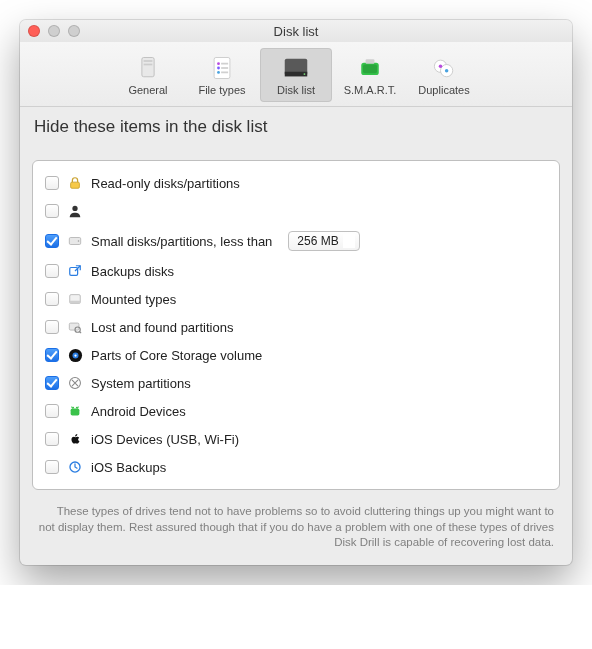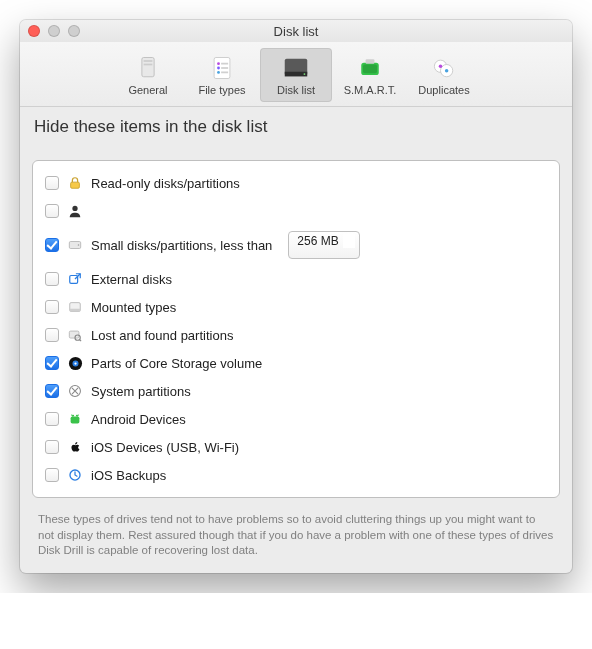--- a/index.html
+++ b/index.html
@@ -131,21 +131,21 @@
     width: 16px; height: 16px;
     display: flex; align-items: center; justify-content: center;
     flex: 0 0 auto;
   }
   .row-label {
     font-size: 13px;
     color: #222;
   }
   .select {
     margin-left: 8px;
-    height: 28px;
+    height: 20px;
     padding: 0 20px 0 8px;
     font-size: 12px;
     line-height: 19px;
     background: linear-gradient(#ffffff, #f3f3f3);
     border: 1px solid var(--select-border);
     border-radius: 4px;
     position: relative;
     cursor: default;
   }
   .select::after {
@@ -167,20 +167,21 @@
     border-left: 3px solid transparent;
     border-right: 3px solid transparent;
   }
   .arrow-up { border-bottom: 4px solid #555; }
   .arrow-down { border-top: 4px solid #555; }
   .footer-note {
     padding: 6px 18px 14px;
     font-size: 11.5px;
     line-height: 1.35;
     color: var(--text-dim);
+    text-align: right;
   }
 </style>
 </head>
 <body>
 
 <div class="window">
 
   <div class="titlebar">
     <div class="traffic">
       <div class="dot red"></div>
@@ -286,21 +287,21 @@
       </div>
       <div class="row">
         <div class="checkbox"></div>
         <div class="row-icon">
           <svg viewBox="0 0 16 16" width="14" height="14">
             <rect x="2" y="4" width="9" height="9" rx="1.5" fill="none" stroke="#2a7de1" stroke-width="1.4"></rect>
             <path d="M9 2h5v5" fill="none" stroke="#2a7de1" stroke-width="1.4"></path>
             <path d="M14 2 L8 8" stroke="#2a7de1" stroke-width="1.4"></path>
           </svg>
         </div>
-        <span class="row-label">External disks</span>
+        <span class="row-label">Backups disks</span>
       </div>
       <div class="row">
         <div class="checkbox"></div>
         <div class="row-icon">
           <svg viewBox="0 0 16 16" width="14" height="14">
             <rect x="2" y="3" width="12" height="10" rx="1.5" fill="#f1f1f1" stroke="#b5b5b5"></rect>
             <rect x="2" y="10" width="12" height="3" fill="#cfcfcf"></rect>
           </svg>
         </div>
         <span class="row-label">Mounted types</span>

